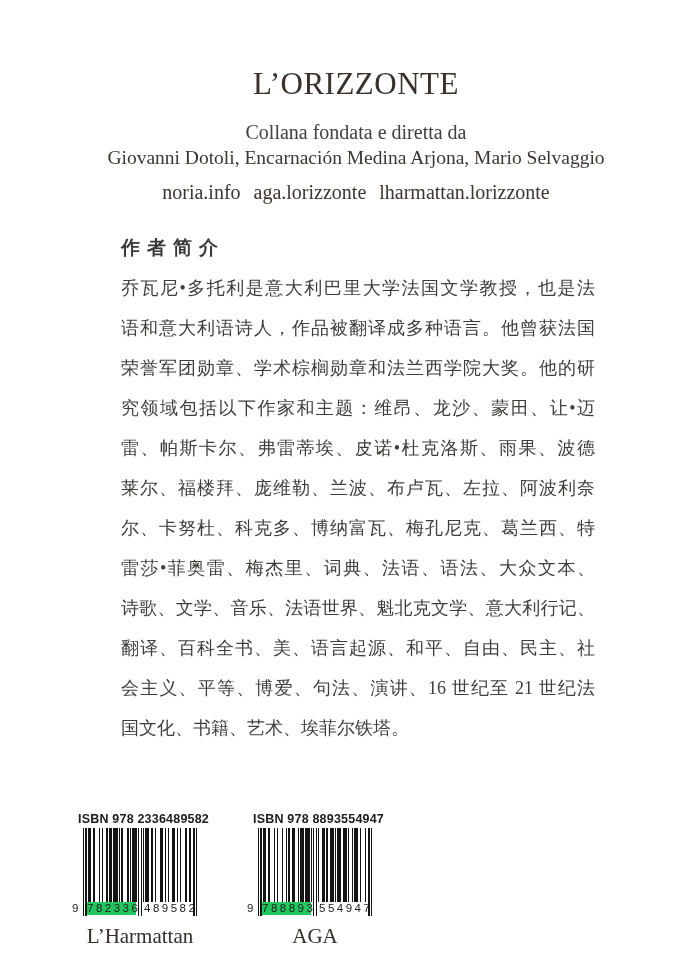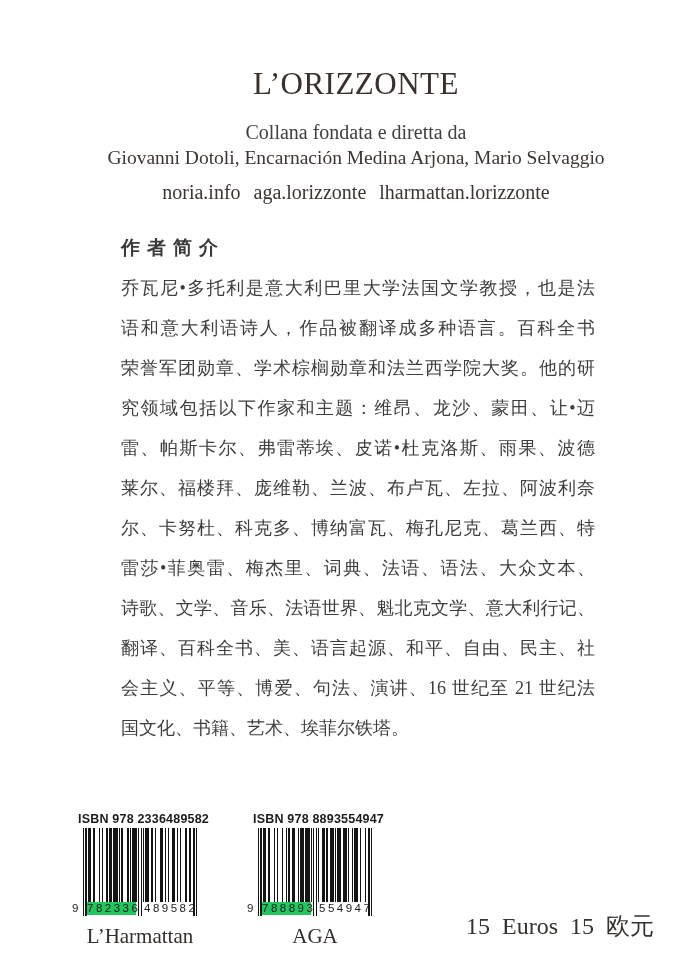--- a/index.html
+++ b/index.html
@@ -67,21 +67,21 @@
     <div class="title">L’ORIZZONTE</div>
     <div class="subtitle">Collana fondata e diretta da</div>
     <div class="directors">Giovanni Dotoli, Encarnación Medina Arjona, Mario Selvaggio</div>
     <div class="websites">noria.info aga.lorizzonte lharmattan.lorizzonte</div>
   </header>
 
   <section class="bio">
     <h2 class="bio-heading">作者简介</h2>
     <div class="bio-text">
       <div class="bio-line">乔瓦尼•多托利是意大利巴里大学法国文学教授，也是法</div>
-      <div class="bio-line">语和意大利语诗人，作品被翻译成多种语言。百科全书</div>
+      <div class="bio-line">语和意大利语诗人，作品被翻译成多种语言。他曾获法国</div>
       <div class="bio-line">荣誉军团勋章、学术棕榈勋章和法兰西学院大奖。他的研</div>
       <div class="bio-line">究领域包括以下作家和主题：维昂、龙沙、蒙田、让•迈</div>
       <div class="bio-line">雷、帕斯卡尔、弗雷蒂埃、皮诺•杜克洛斯、雨果、波德</div>
       <div class="bio-line">莱尔、福楼拜、庞维勒、兰波、布卢瓦、左拉、阿波利奈</div>
       <div class="bio-line">尔、卡努杜、科克多、博纳富瓦、梅孔尼克、葛兰西、特</div>
       <div class="bio-line">雷莎•菲奥雷、梅杰里、词典、法语、语法、大众文本、</div>
       <div class="bio-line">诗歌、文学、音乐、法语世界、魁北克文学、意大利行记、</div>
       <div class="bio-line">翻译、百科全书、美、语言起源、和平、自由、民主、社</div>
       <div class="bio-line">会主义、平等、博爱、句法、演讲、16 世纪至 21 世纪法</div>
       <div class="bio-line">国文化、书籍、艺术、埃菲尔铁塔。</div>
@@ -165,15 +165,14 @@
           <rect x="112.8" y="0" width="1.2" height="88"></rect>
         </svg></div>
     <div class="digits">
       <span class="digit-lead">9</span>
       <span class="digit-g1">788893</span>
       <span class="digit-g2">554947</span>
     </div>
     <div class="publisher">AGA</div>
   </div>
 
-  <div class="price">15 Euros 15 欧元</div>
 
 </div>
 
 </body></html>

